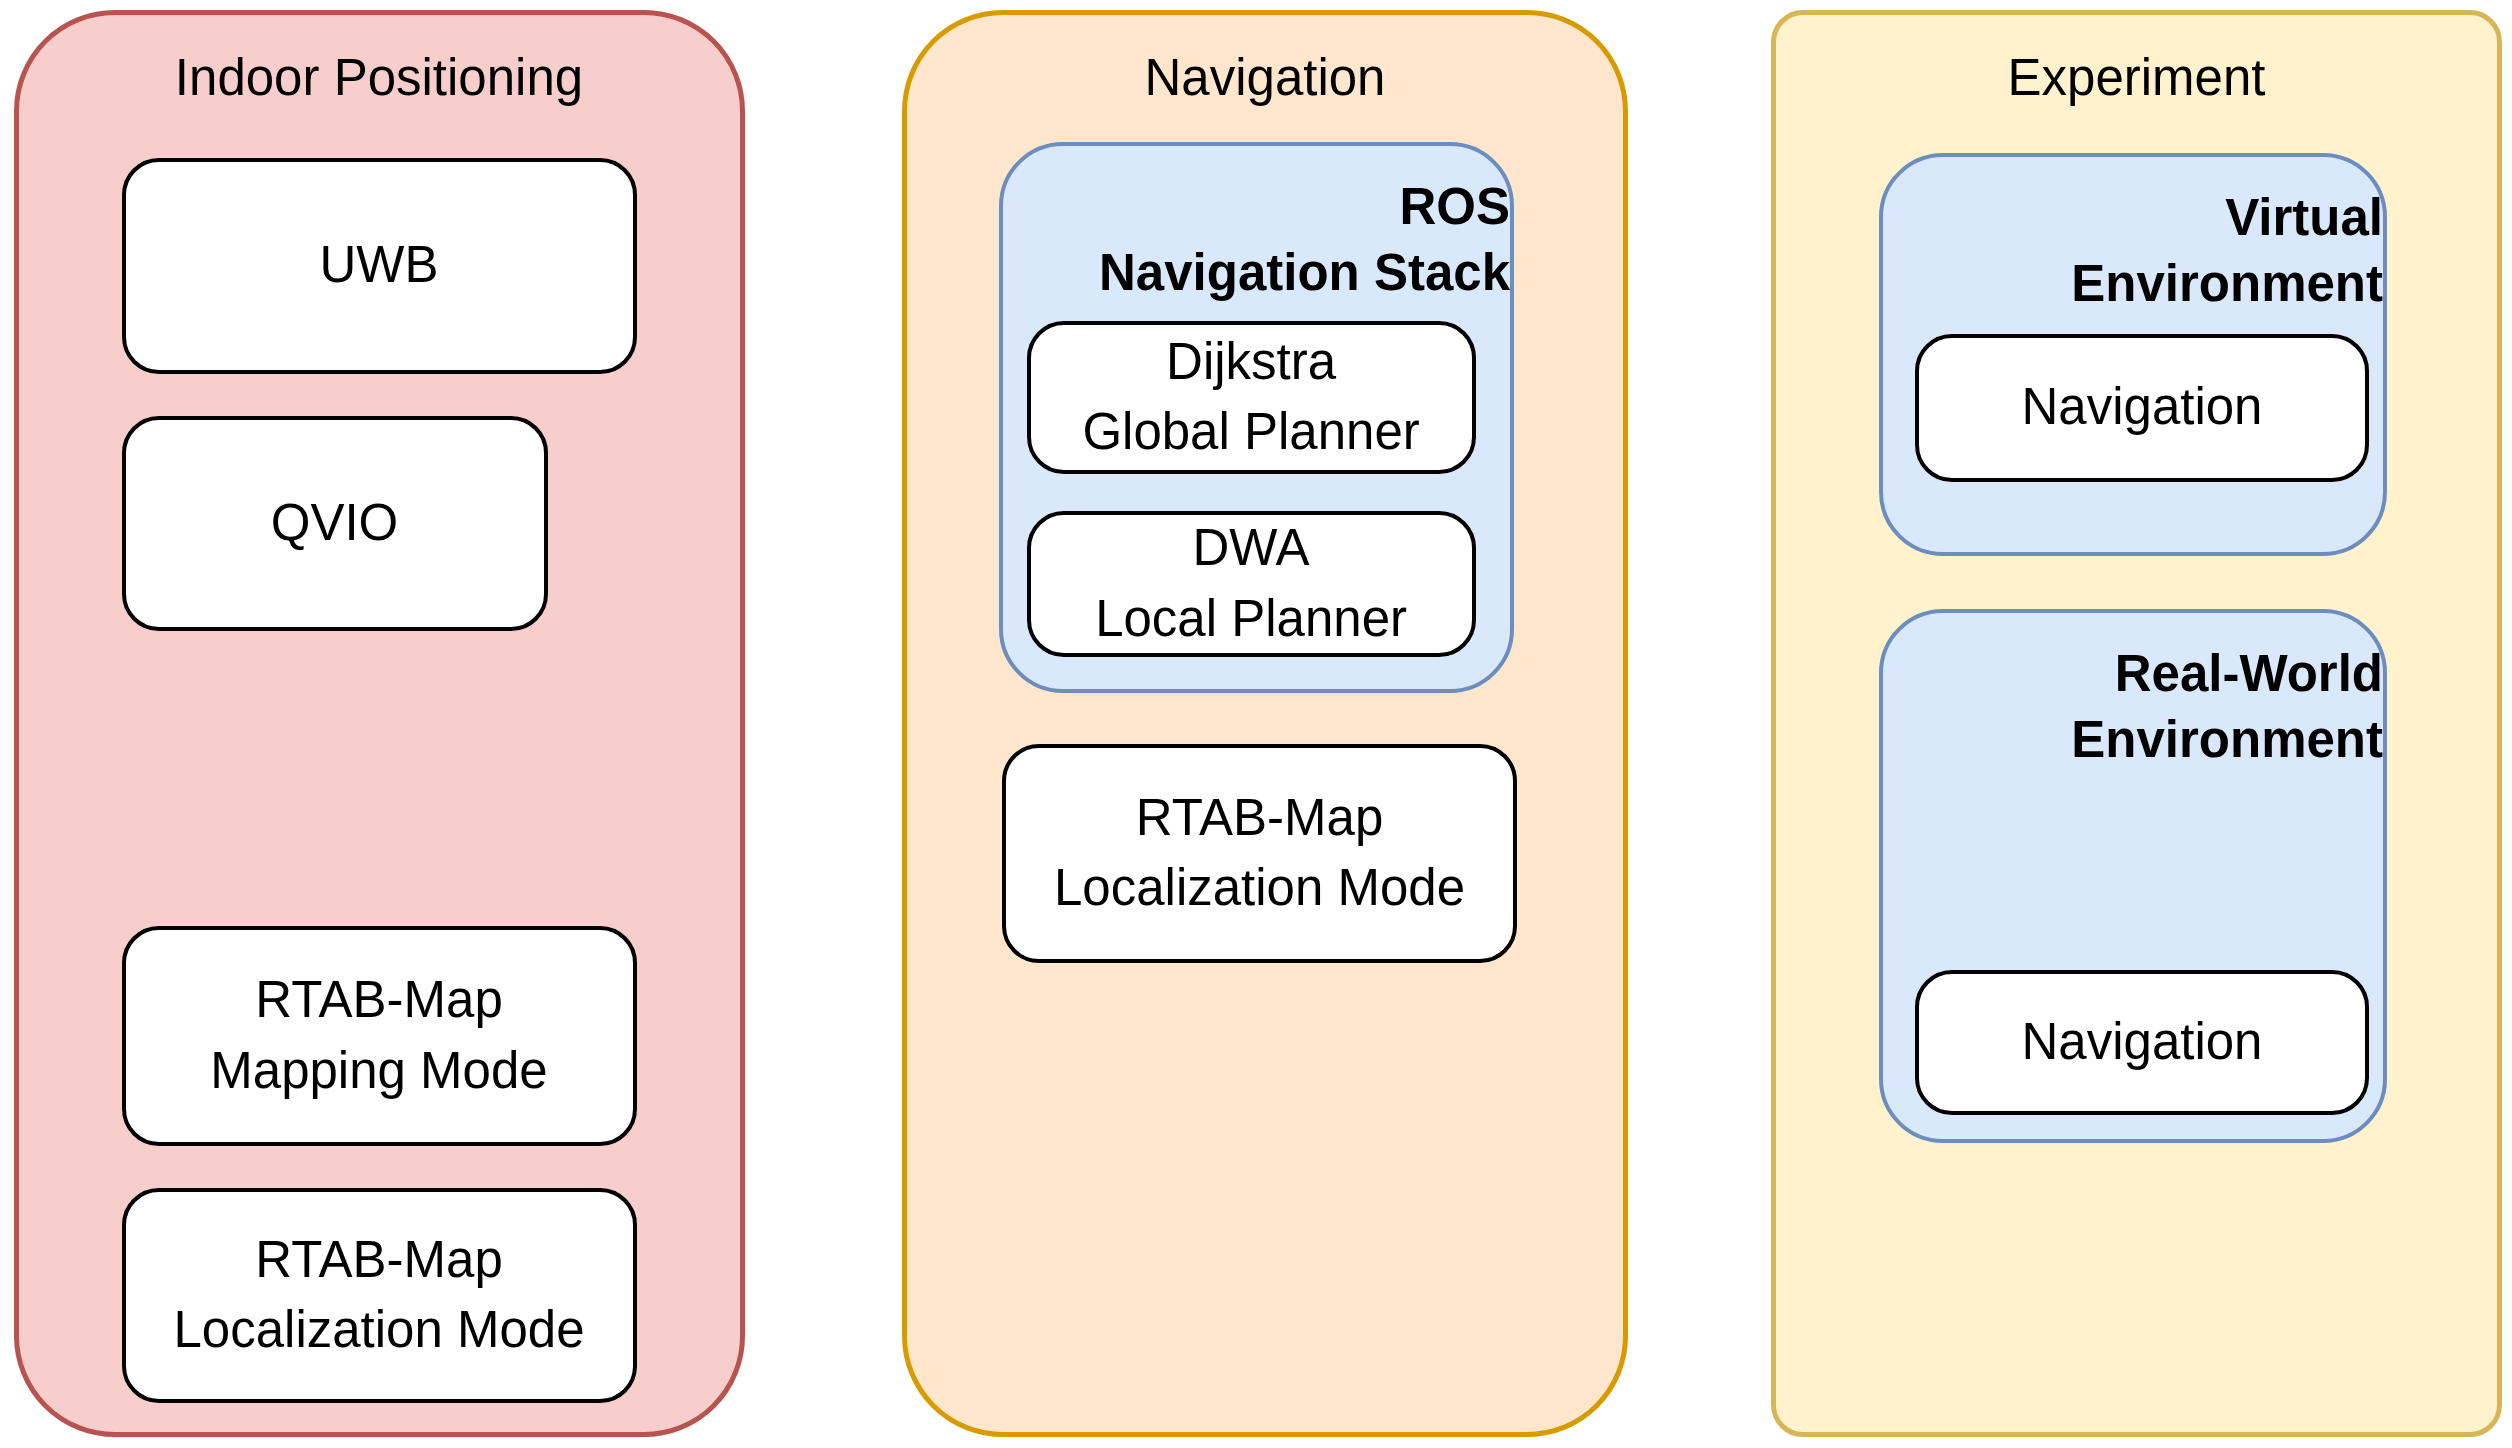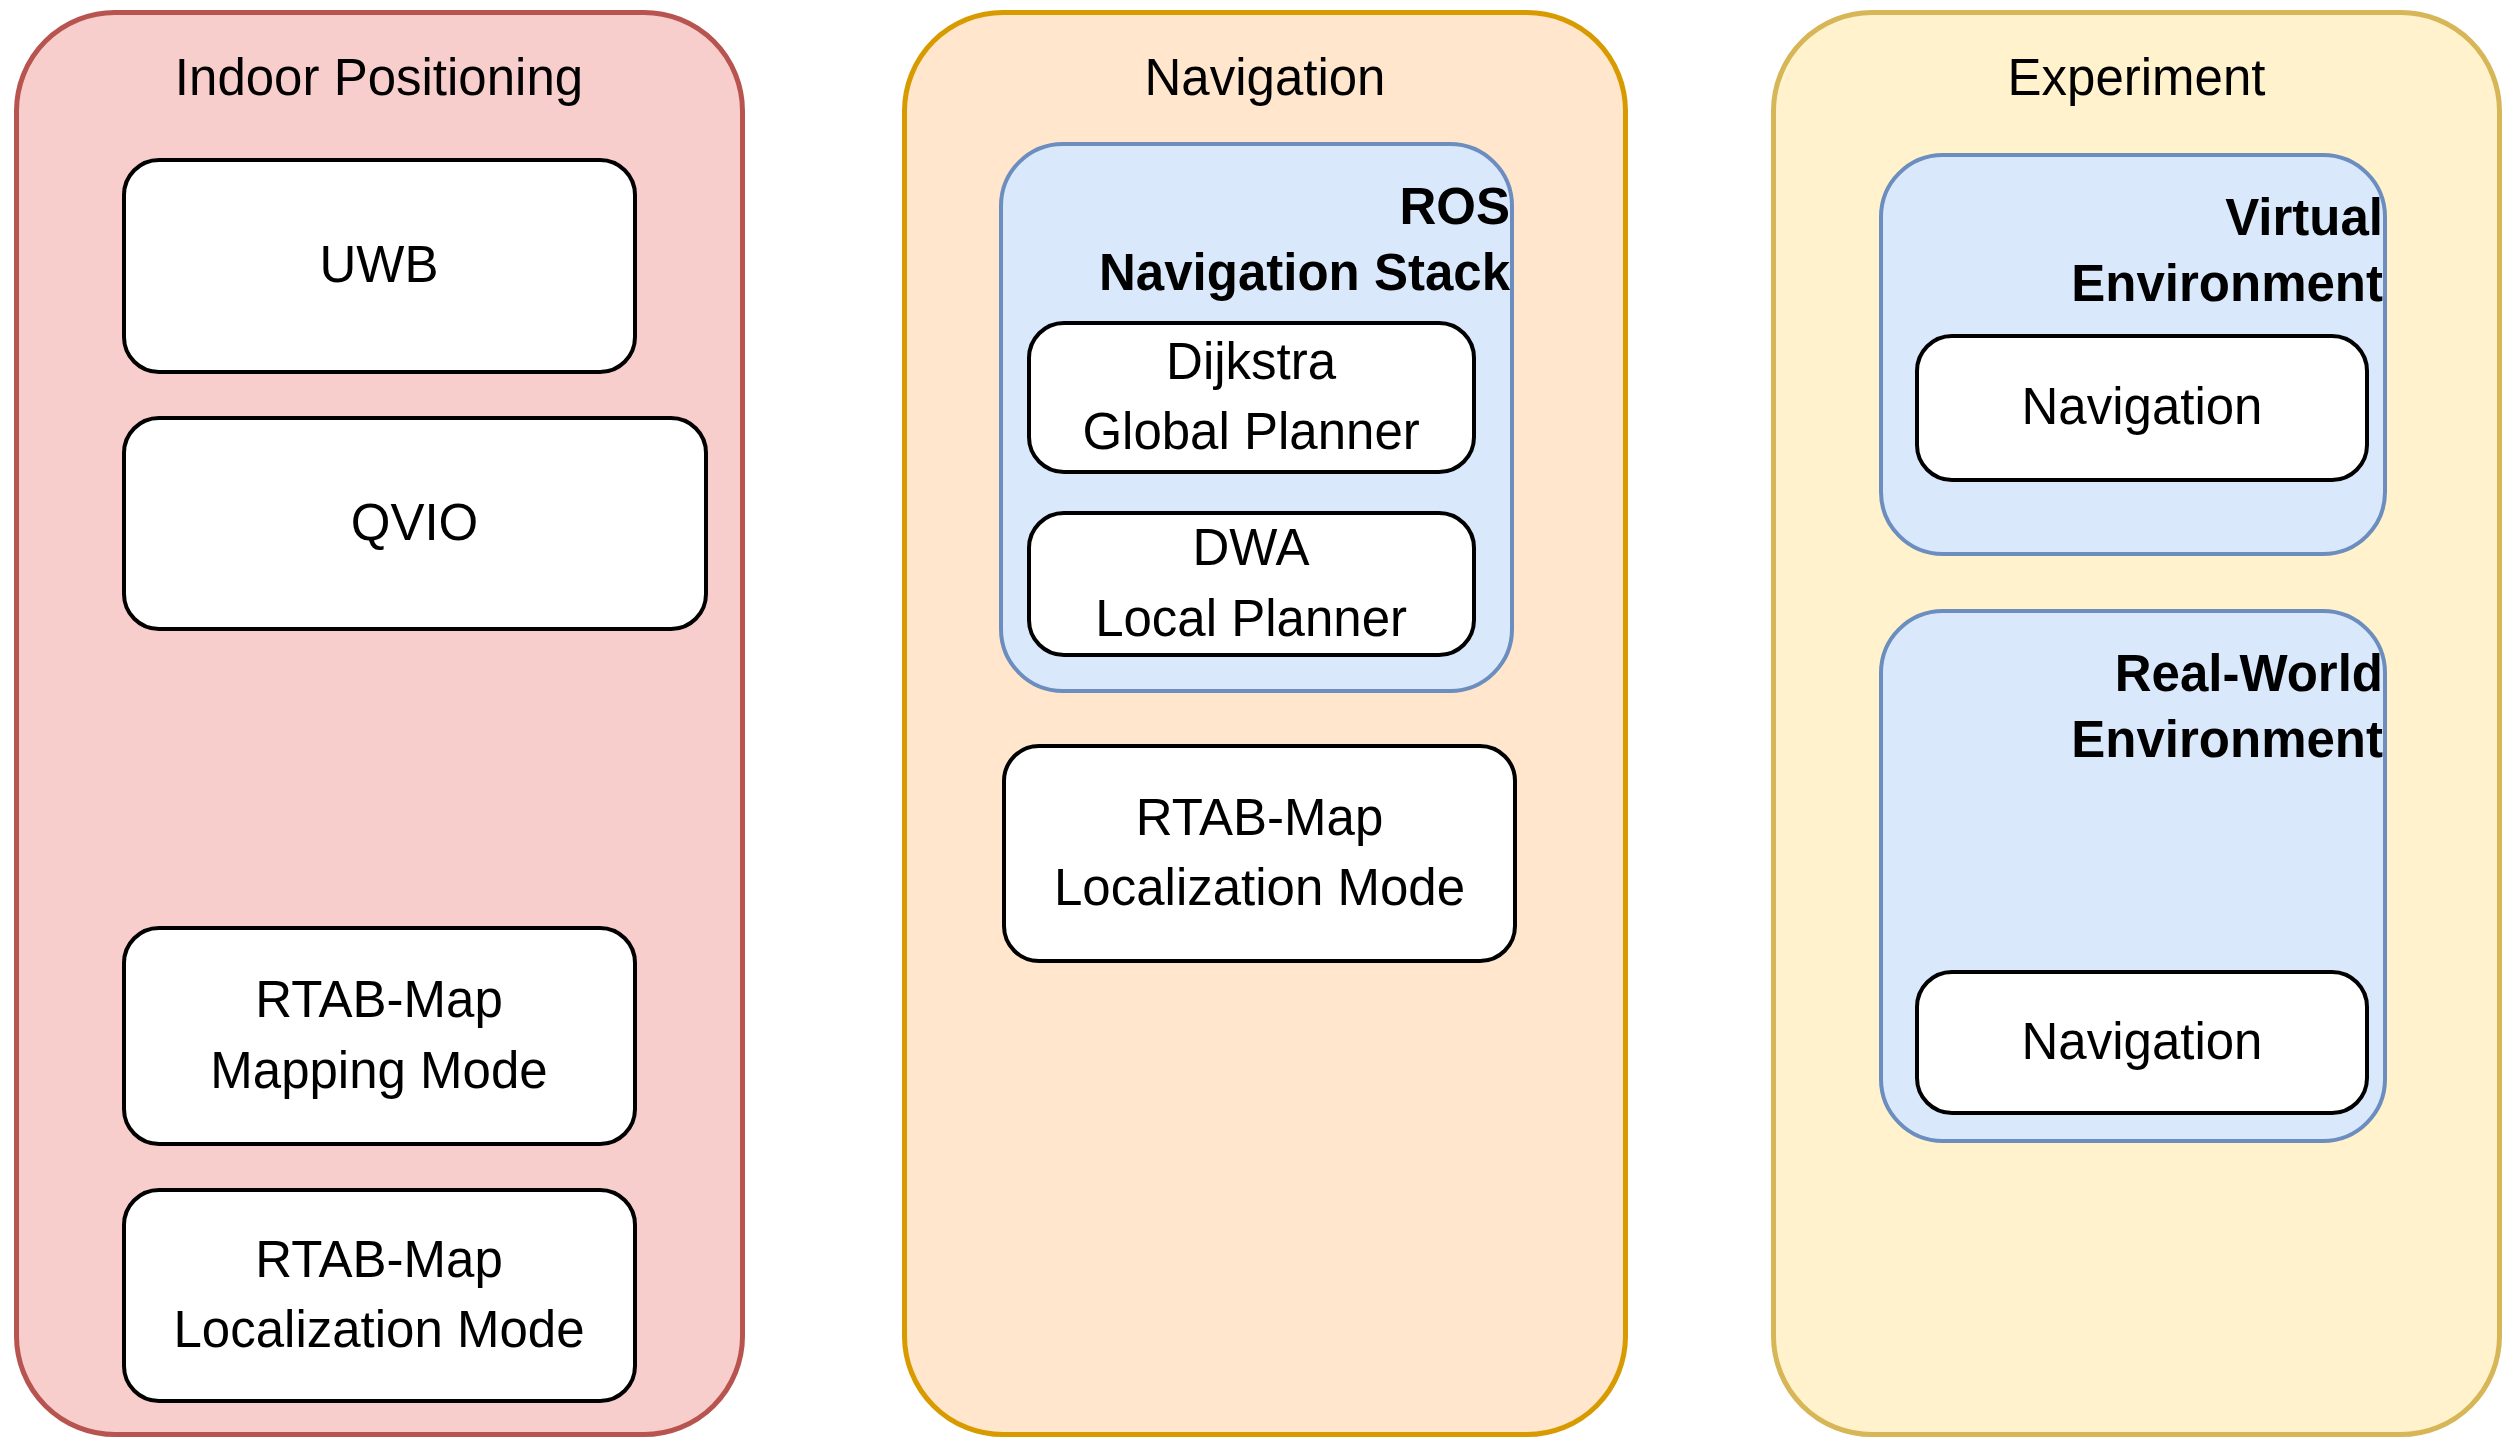--- a/index.html
+++ b/index.html
@@ -26,21 +26,21 @@
   }
   .col {
     position: absolute;
     top: 9.5px;
     height: 1427px;
     border-radius: 101px;
     border: 5.4px solid;
   }
   .col-red    { left: 13.5px;   width: 731px; background: var(--red_fill);    border-color: var(--red_stroke); }
   .col-orange { left: 902px; width: 726px; background: var(--orange_fill); border-color: var(--orange_stroke); }
-  .col-yellow { left: 1771px; width: 731px; background: var(--yellow_fill); border-color: var(--yellow_stroke); }
+  .col-yellow { left: 1771px; width: 731px; background: var(--yellow_fill); border-color: var(--yellow_stroke); border-radius: 32px; }
   .col-title {
     padding-top: 32px;
     text-align: center;
     font-size: 51px;
     font-weight: 400;
     line-height: 1.2;
     white-space: pre-line;
   }
   .node {
     position: absolute;
@@ -63,21 +63,21 @@
   }
   .subgroup-title {
     padding-top: 28px;
     text-align: right;
     font-size: 51px;
     line-height: 1.3;
     white-space: pre-line;
   }
   
   .n-uwb      { left: 103px; top: 143px;  width: 515px; height: 216px; text-align: right; }
-  .n-qvio     { left: 103px; top: 401px;  width: 586px; height: 215px; }
+  .n-qvio     { left: 103px; top: 401px;  width: 426px; height: 215px; }
   .n-apriltag { left: 103px; top: 661px;  width: 515px; height: 215px; }
   .n-rtabmap  { left: 103px; top: 911px; width: 515px; height: 220px; }
   .n-rtabloc  { left: 103px; top: 1173px; width: 515px; height: 215px; }
   
   .sg-ros     { left: 92px; top: 127px;  width: 515px; height: 551px; }
   .n-dijkstra { left: 23.6px;  top: 175px;  width: 449px; height: 153px; }
   .n-dwa      { left: 23.6px;  top: 365px;  width: 449px; height: 146px; }
   .n-rtabloc2 { left: 95px; top: 729px; width: 515px; height: 219px; }
   
   .sg-virtual { left: 103px; top: 138px;  width: 508px; height: 403px; }

